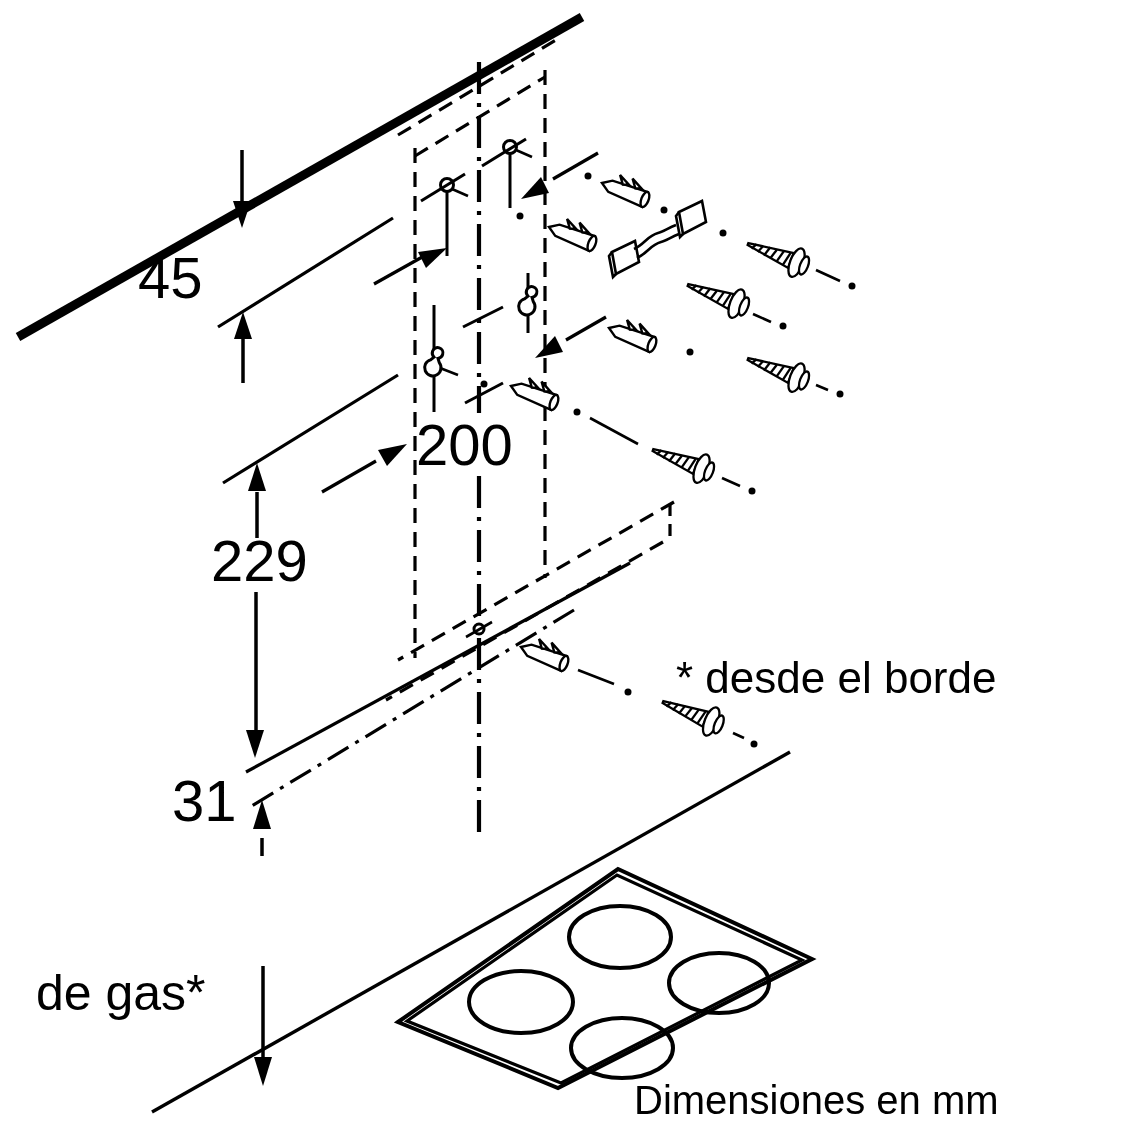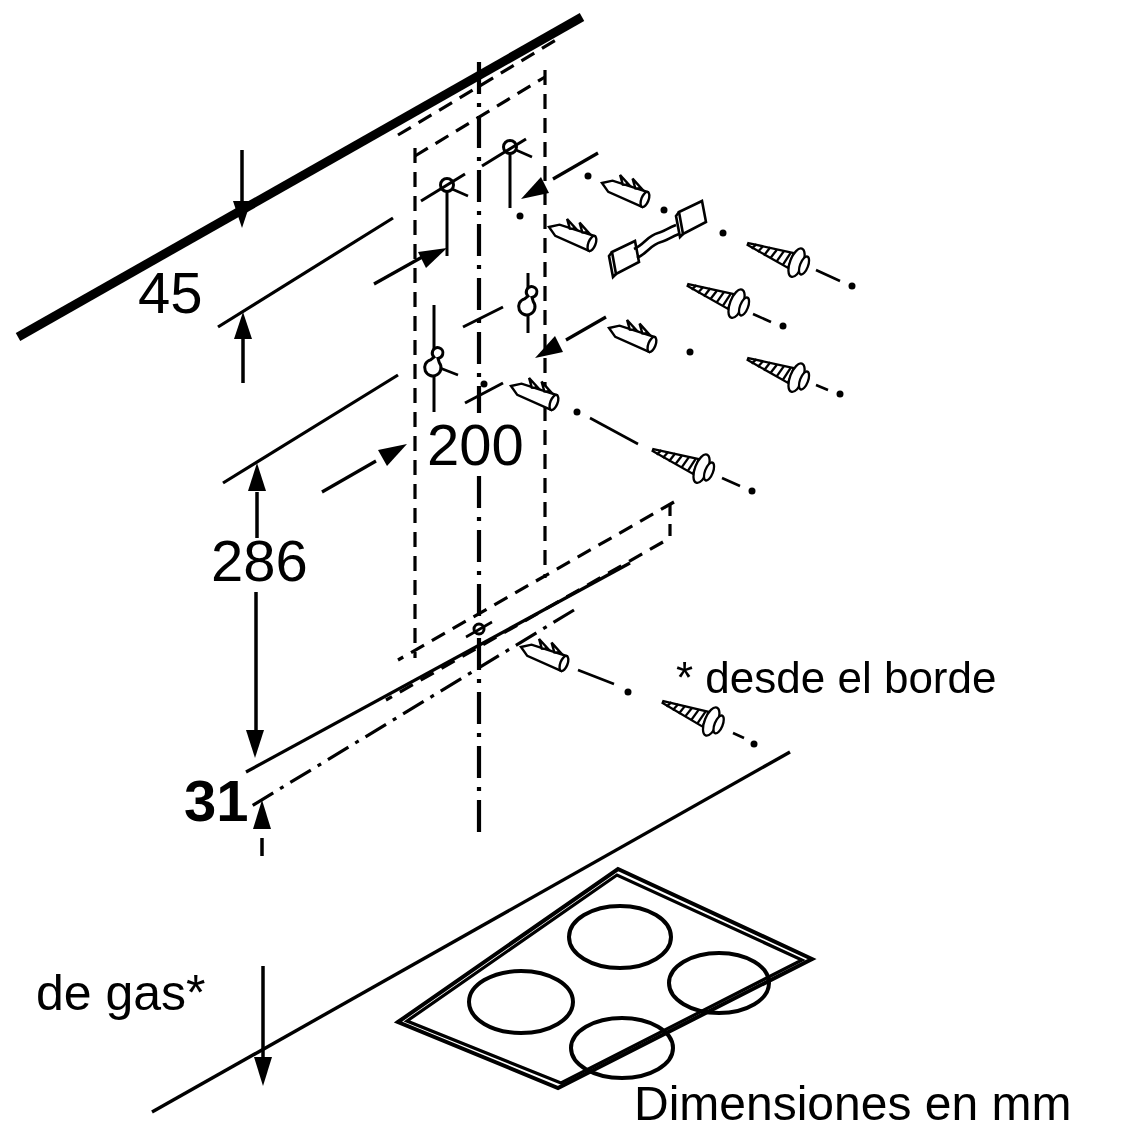--- a/index.html
+++ b/index.html
@@ -6,21 +6,21 @@
   #stage{
     position:relative;width:1140px;height:1140px;background:#ffffff;overflow:hidden;
     font-family:"Liberation Sans", sans-serif;color:#000;
   }
   #stage svg{position:absolute;left:0;top:0;}
   .lbl{position:absolute;white-space:pre;color:#000;}
   .dim{font-size:58px;line-height:1;}
   .note{font-size:44px;line-height:53px;}
   .note .ind{padding-left:34px;}
   .cocina{font-size:50px;line-height:55px;}
-  .footer{font-size:48px;line-height:1;}
+  .footer{font-size:40px;line-height:1;}
 </style>
 </head>
 <body>
 
 <div id="stage">
 
 <svg width="1140" height="1140" viewBox="0 0 1140 1140">
   <g stroke="#000" fill="none" stroke-linecap="butt">
 
     <line x1="18" y1="337" x2="582" y2="17" stroke-width="9"></line>
@@ -245,24 +245,24 @@
       <path d="M 407,1021 L 617,875 L 802,960 L 561,1083 Z" stroke-width="3.2"></path>
       <ellipse cx="620" cy="937" rx="51" ry="31"></ellipse>
       <ellipse cx="719" cy="983" rx="50" ry="30"></ellipse>
       <ellipse cx="521" cy="1002" rx="52" ry="31"></ellipse>
       <ellipse cx="622" cy="1048" rx="51" ry="30"></ellipse>
     </g>
 
   </g>
 </svg>
 
-<div class="lbl dim" style="left:138px;top:264px;">45</div>
-<div class="lbl dim" style="left:427px;top:416px;">200</div>
-<div class="lbl dim" style="left:211px;top:532px;">286</div>
-<div class="lbl dim" style="left:184px;top:772px;font-weight:bold;">31</div>
+<div class="lbl dim" style="left:138px;top:249px;">45</div>
+<div class="lbl dim" style="left:416px;top:416px;">200</div>
+<div class="lbl dim" style="left:211px;top:532px;">229</div>
+<div class="lbl dim" style="left:172px;top:772px;">31</div>
 
 <div class="lbl note" style="left:676px;top:545px;">
   <div>* desde el borde</div>
 </div>
 
 <div class="lbl cocina" style="left:36px;top:856px;">
   <div>de gas*</div>
   
   
 </div>

